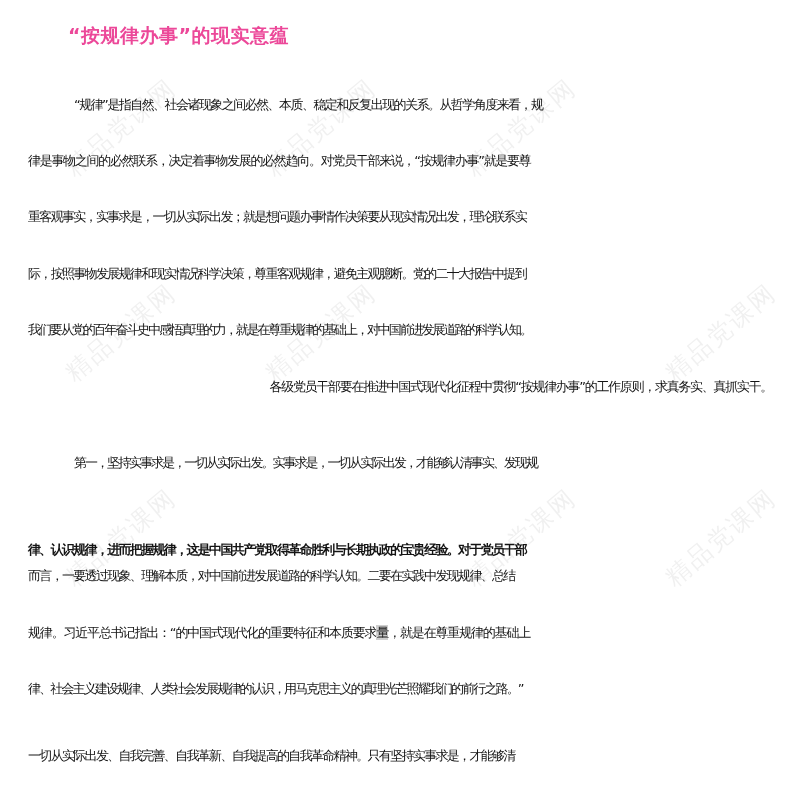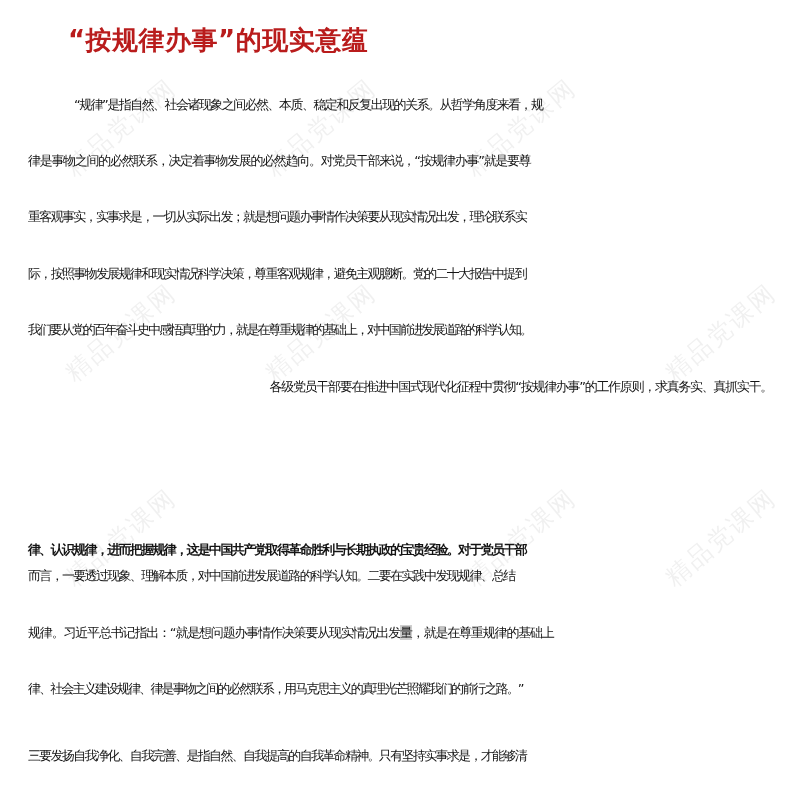--- a/index.html
+++ b/index.html
@@ -65,23 +65,23 @@
     top: 0;
     width: 800px;
     height: 800px;
     z-index: 2;
   }
 
   .doc-title {
     position: absolute;
     left: 68px;
     top: 23px;
-    font-size: 26px;
+    font-size: 19px;
     font-weight: bold;
-    color: #b91c1c;
+    color: #ec4899;
     letter-spacing: 0.5px;
     white-space: nowrap;
   }
 
   .text-line {
     position: absolute;
     left: 28px;
     width: 744px;
     font-size: 13px;
     line-height: 22px;
@@ -180,27 +180,28 @@
     <div class="text-line" style="top: 206px; letter-spacing: -1.682px;">重客观事实，实事求是，一切从实际出发；就是想问题办事情作决策要从现实情况出发，理论联系实</div>
 
     <div class="text-line" style="top: 150px; letter-spacing: -1.295px;">律是事物之间的必然联系，决定着事物发展的必然趋向。对党员干部来说，“按规律办事”就是要尊</div>
 
     <div class="text-line" style="top: 263px; letter-spacing: -1.682px; font-family: Liberation Serif, serif;">际，按照事物发展规律和现实情况科学决策，尊重客观规律，避免主观臆断。党的二十大报告中提到</div>
 
     <div class="text-line" style="top: 319px; letter-spacing: -2.067px;">我们要从党的百年奋斗史中感悟真理的力，就是在尊重规律的基础上，对中国前进发展道路的科学认知。</div>
 
     <div class="text-line" style="top: 376px; letter-spacing: -1.295px; text-align: right;">各级党员干部要在推进中国式现代化征程中贯彻“按规律办事”的工作原则，求真务实、真抓实干。</div>
 
+    <div class="text-line indent" style="top: 452px; letter-spacing: -1.976px;">第一，坚持实事求是，一切从实际出发。实事求是，一切从实际出发，才能够认清事实、发现规</div>
 
     <div class="text-line" style="top: 539px; letter-spacing: -1.682px; font-weight: bold;">律、认识规律，进而把握规律，这是中国共产党取得革命胜利与长期执政的宝贵经验。对于党员干部</div>
 
     <div class="text-line" style="top: 565px; letter-spacing: -1.682px;">而言，一要透过现象、理解本质，对中国前进发展道路的科学认知。二要在实践中发现规律、总结</div>
 
     <div class="text-line" style="top: 622px; letter-spacing: -1.179px;">
-      <span>规律。习近平总书记指出：“就是想问题办事情作决策要从现实情况出发</span><span class="hl">量</span><span>，就是在尊重规律的基础上</span>
+      <span>规律。习近平总书记指出：“的中国式现代化的重要特征和本质要求</span><span class="hl">量</span><span>，就是在尊重规律的基础上</span>
     </div>
 
-    <div class="text-line" style="top: 678px; letter-spacing: -1.867px;">律、社会主义建设规律、律是事物之间的必然联系，用马克思主义的真理光芒照耀我们的前行之路。”</div>
-
-    <div class="text-line" style="top: 745px; letter-spacing: -1.682px;">三要发扬自我净化、自我完善、是指自然、自我提高的自我革命精神。只有坚持实事求是，才能够清</div>
+    <div class="text-line" style="top: 678px; letter-spacing: -1.867px;">律、社会主义建设规律、人类社会发展规律的认识，用马克思主义的真理光芒照耀我们的前行之路。”</div>
+
+    <div class="text-line" style="top: 745px; letter-spacing: -1.682px;">一切从实际出发、自我完善、自我革新、自我提高的自我革命精神。只有坚持实事求是，才能够清</div>
 
   </div>
 </div>
 
 </body></html>

